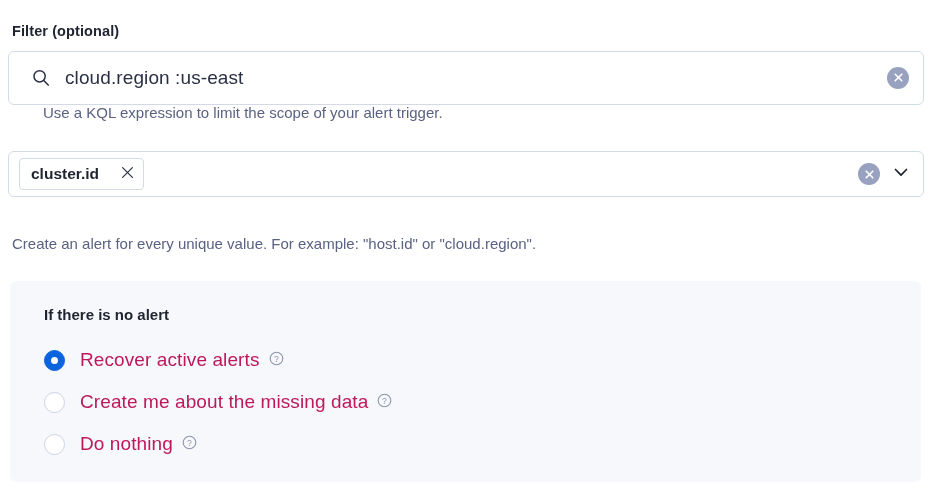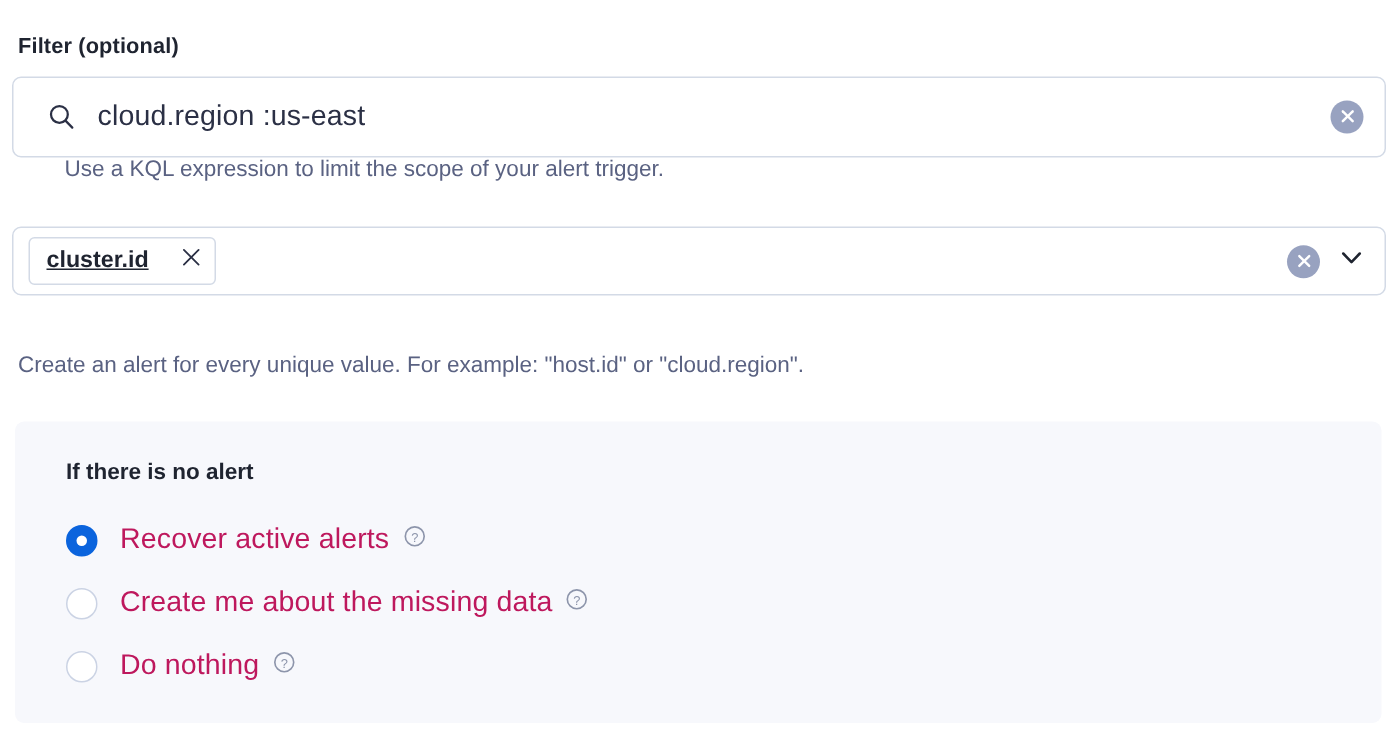--- a/index.html
+++ b/index.html
@@ -115,21 +115,20 @@
     gap: 22px;
     height: 30px;
     padding: 0 9px 0 11px;
     background: #ffffff;
     border: 1px solid #d3dae6;
     border-radius: 4px;
     font-size: 15.5px;
     font-weight: 700;
     color: #1f2430;
     cursor: pointer;
-    text-decoration: underline;
   }
   .pill-x { display: block; }
   .combo-actions {
     position: absolute;
     right: 12px;
     top: 50%;
     transform: translateY(-50%);
     display: flex;
     align-items: center;
     gap: 11px;

